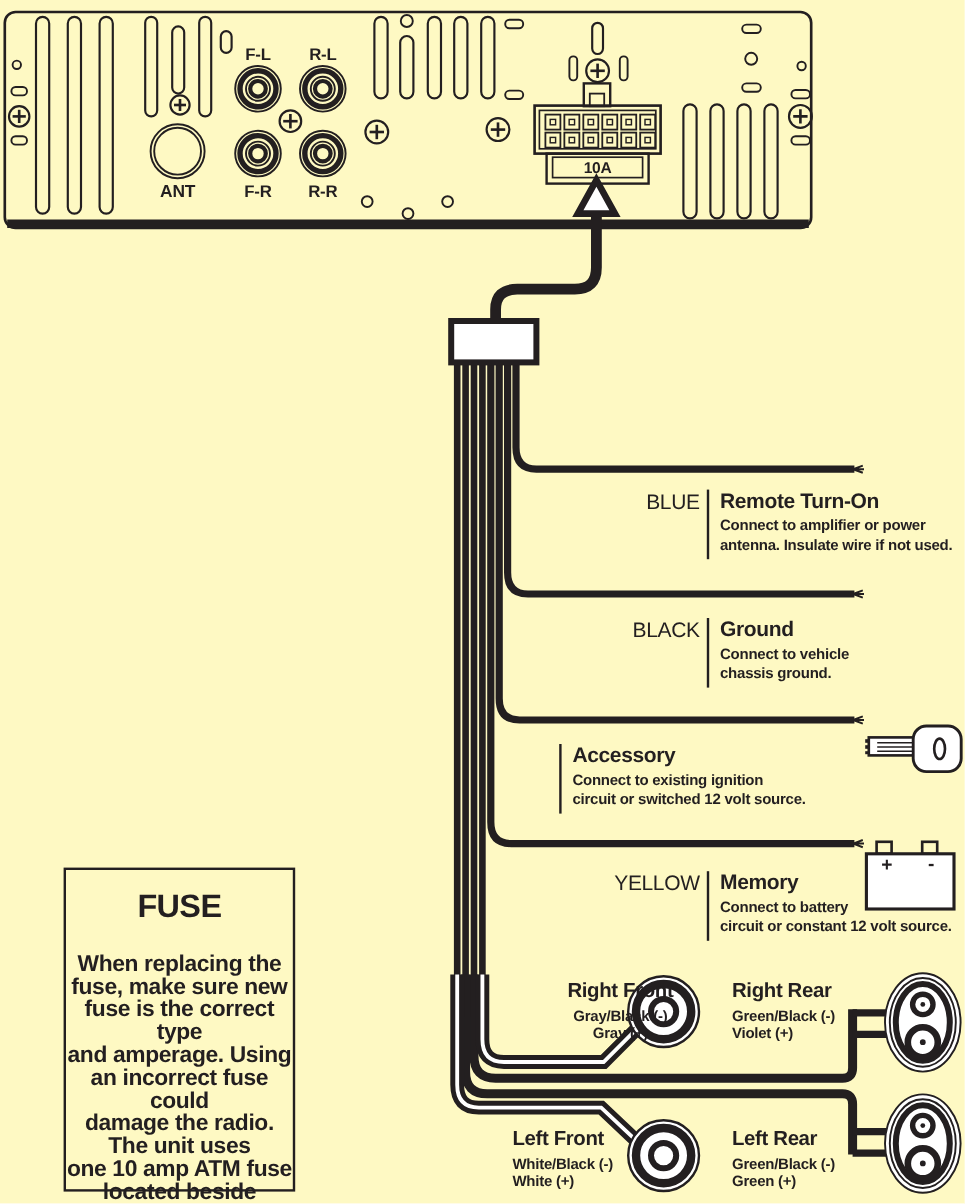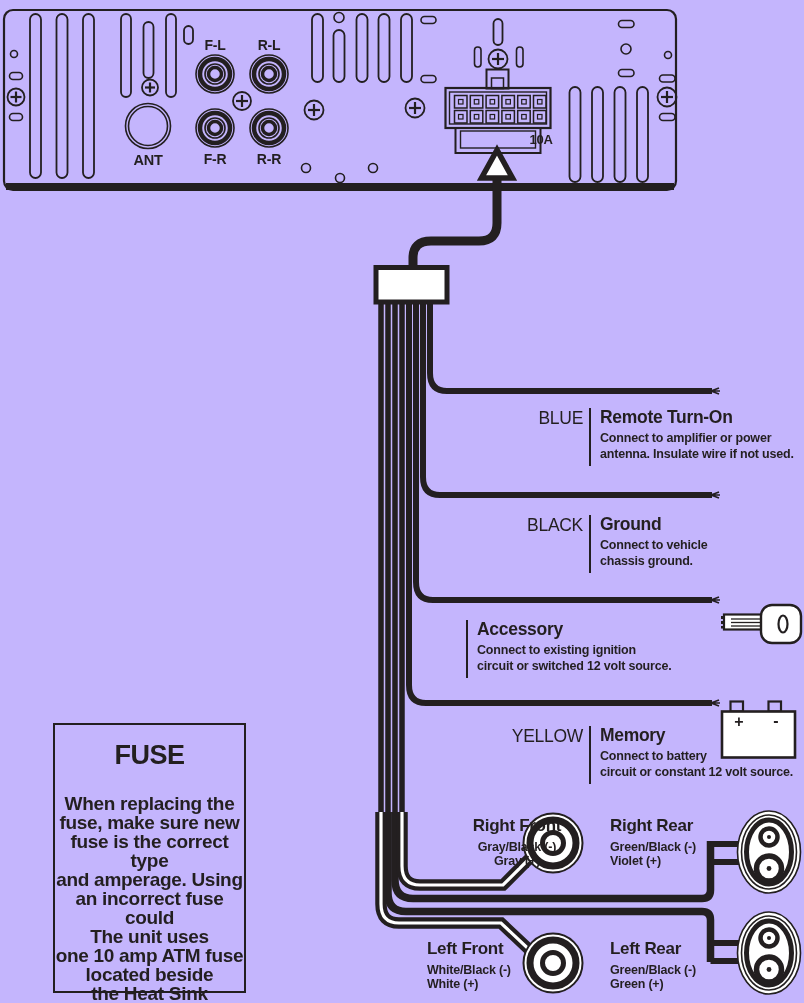--- a/index.html
+++ b/index.html
@@ -1,23 +1,23 @@
 <!DOCTYPE html>
 <html><head>
 <meta charset="utf-8">
 <style>
   html,body{margin:0;padding:0;background:#ffffff;}
   .canvas{
-    position:relative;width:804px;height:1003px;background:#c4b5fd;overflow:hidden;
+    position:relative;width:804px;height:1003px;background:#fef9c3;overflow:hidden;
     font-family:"Liberation Sans", sans-serif;color:#231f20;
   }
   .canvas svg{position:absolute;left:0;top:0;}
   .abs{position:absolute;}
   .panel-lbl{font-weight:bold;font-size:14px;text-align:center;letter-spacing:-0.2px;}
-  .fuse-rating{font-weight:bold;font-size:13px;text-align:center;letter-spacing:-0.2px;margin-left:43px;}
+  .fuse-rating{font-weight:bold;font-size:13px;text-align:center;letter-spacing:-0.2px;}
   .wire-entry{position:absolute;left:460px;display:flex;align-items:stretch;}
   .wcolor{width:123px;text-align:right;font-weight:normal;font-size:17.5px;letter-spacing:-0.3px;padding-top:1px;}
   .wsep{width:2px;background:#231f20;margin-left:6px;margin-top:1px;height:58px;}
   .winfo{padding-left:9px;width:230px;}
   .wname{font-weight:bold;font-size:17.5px;letter-spacing:-0.3px;line-height:20px;margin-bottom:4px;}
   .wdesc{font-weight:bold;font-size:12.5px;letter-spacing:-0.2px;line-height:15.5px;}
   .spk{position:absolute;width:180px;}
   .spk-name{font-weight:bold;font-size:17px;letter-spacing:-0.3px;line-height:20px;margin-bottom:4px;}
   .spk-sub{font-weight:bold;font-size:12.5px;letter-spacing:-0.2px;line-height:14px;}
   .fusebox{position:absolute;left:53px;top:723px;width:189px;height:266px;border:2.2px solid #231f20;text-align:center;}
@@ -351,19 +351,20 @@
     <div class="spk-sub">Green (+)</div>
   </div>
 
   <div class="fusebox">
     <div class="fusebox-title">FUSE</div>
     <div class="fusebox-line">When replacing the</div>
     <div class="fusebox-line">fuse, make sure new</div>
     <div class="fusebox-line">fuse is the correct type</div>
     <div class="fusebox-line">and amperage. Using</div>
     <div class="fusebox-line">an incorrect fuse could</div>
+    <div class="fusebox-line">damage the radio.</div>
     <div class="fusebox-line">The unit uses</div>
     <div class="fusebox-line">one 10 amp ATM fuse</div>
     <div class="fusebox-line">located beside</div>
     <div class="fusebox-line">the Heat Sink</div>
   </div>
 
 </div>
 
 </body></html>

